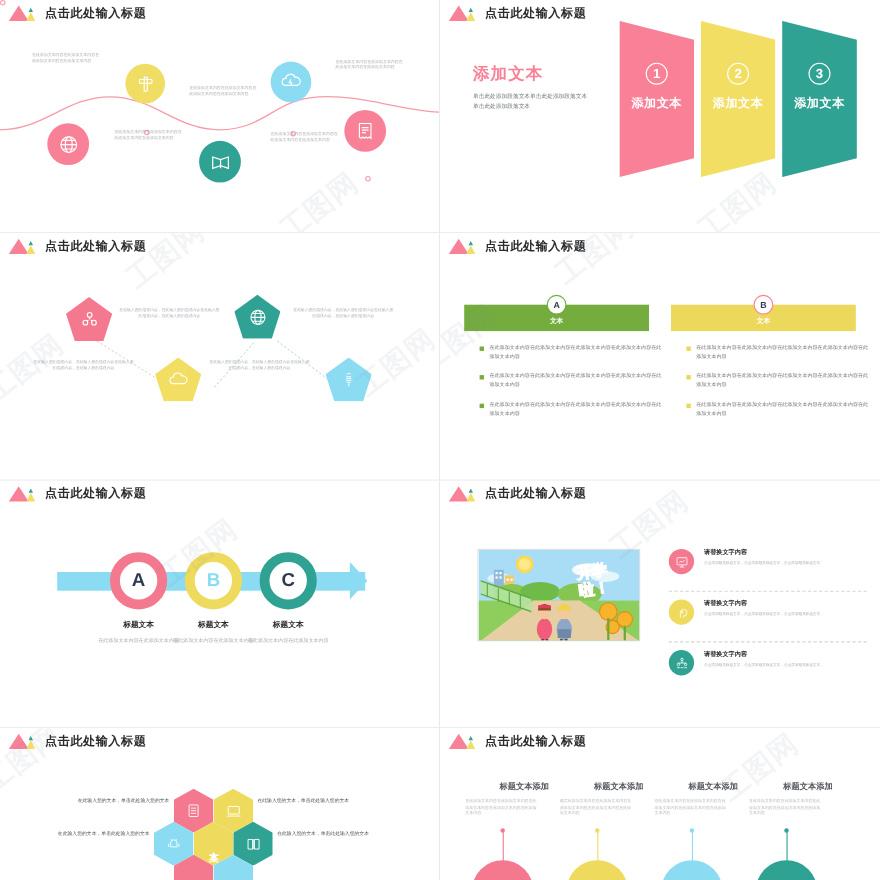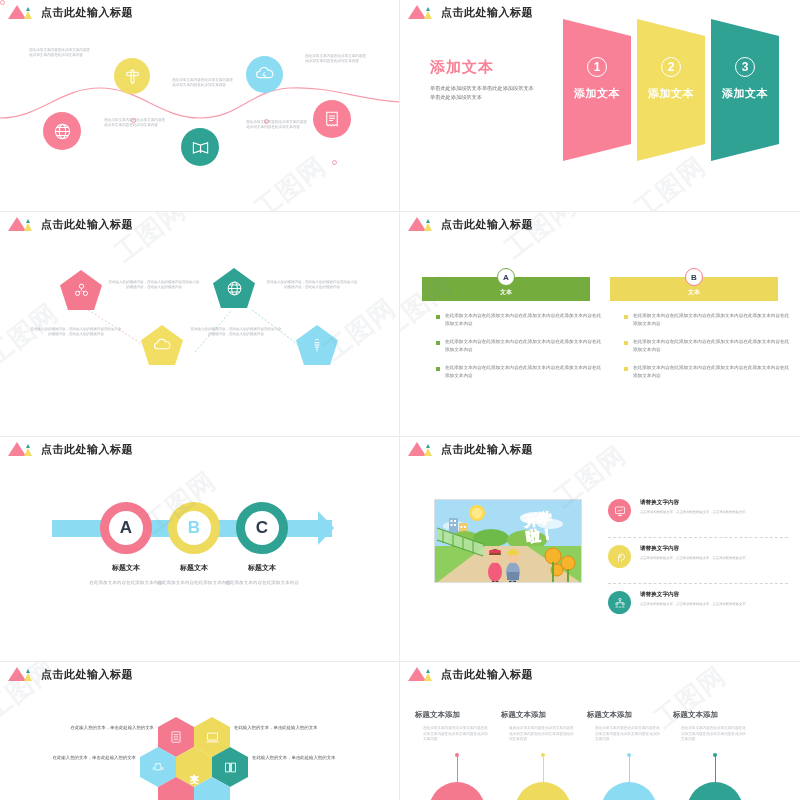--- a/index.html
+++ b/index.html
@@ -115,21 +115,21 @@
   .li-h { font-size: 5.6px; font-weight: bold; color: #2b2b2b; }
   .li-p { font-size: 3.3px; color: #a9adb4; line-height: 5px; margin-top: 3px; }
   .li-sep { position: absolute; left: 208px; width: 180px; border-top: 1px dashed #d2d5d9; }
 
   
   .hex { position: absolute; width: 36px; height: 40px; display: flex; align-items: center; justify-content: center;
          clip-path: polygon(50% 0%, 100% 25%, 100% 75%, 50% 100%, 0% 75%, 0% 25%); }
   .s7-txt { position: absolute; font-size: 4.4px; color: #4b5056; line-height: 7px; width: 86px; }
 
   
-  .p8-h { position: absolute; font-size: 7.5px; font-weight: bold; color: #55595e; width: 84px; text-align: left; }
+  .p8-h { position: absolute; font-size: 7.5px; font-weight: bold; color: #55595e; width: 84px; text-align: right; }
   .p8-p { position: absolute; font-size: 3.6px; color: #b3b7bd; line-height: 5.6px; width: 68px; }
   .p8-stem { position: absolute; width: 1px; }
   .p8-dot { position: absolute; width: 4px; height: 4px; border-radius: 50%; }
   .p8-dome { position: absolute; width: 56px; height: 34px; border-radius: 28px 28px 0 0; }
 </style>
 </head>
 <body>
 
 <div id="grid">
 

